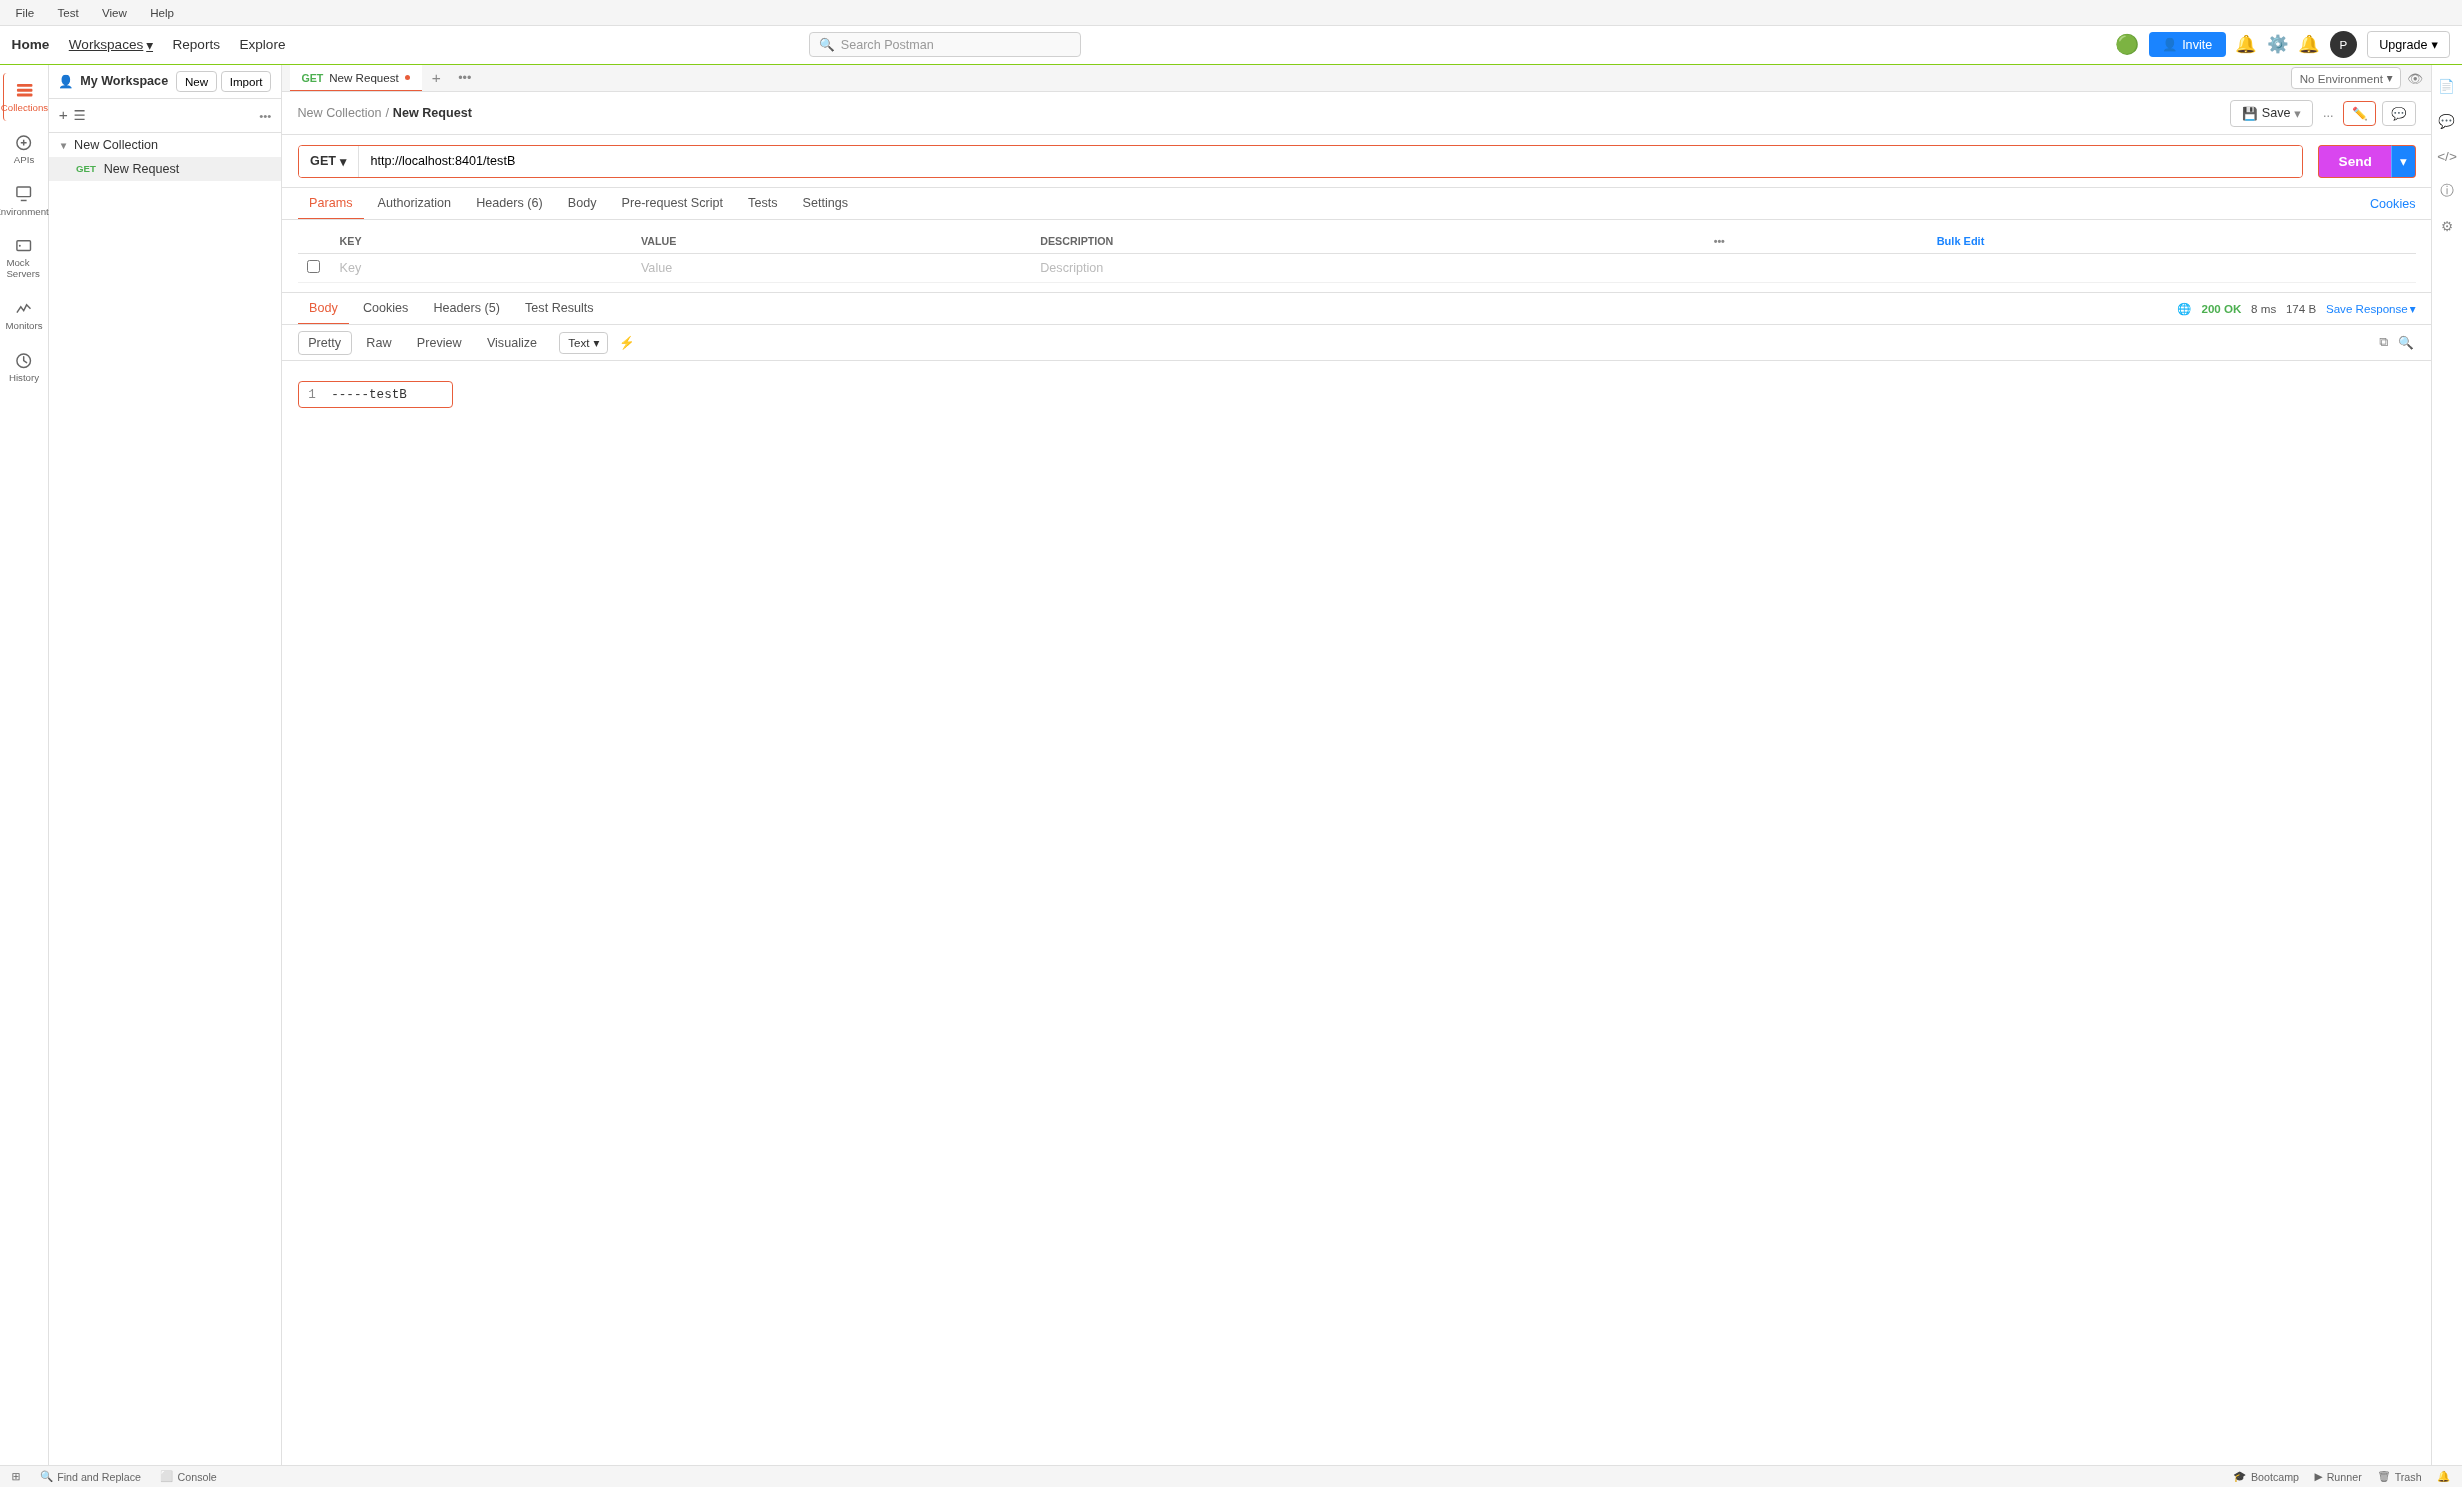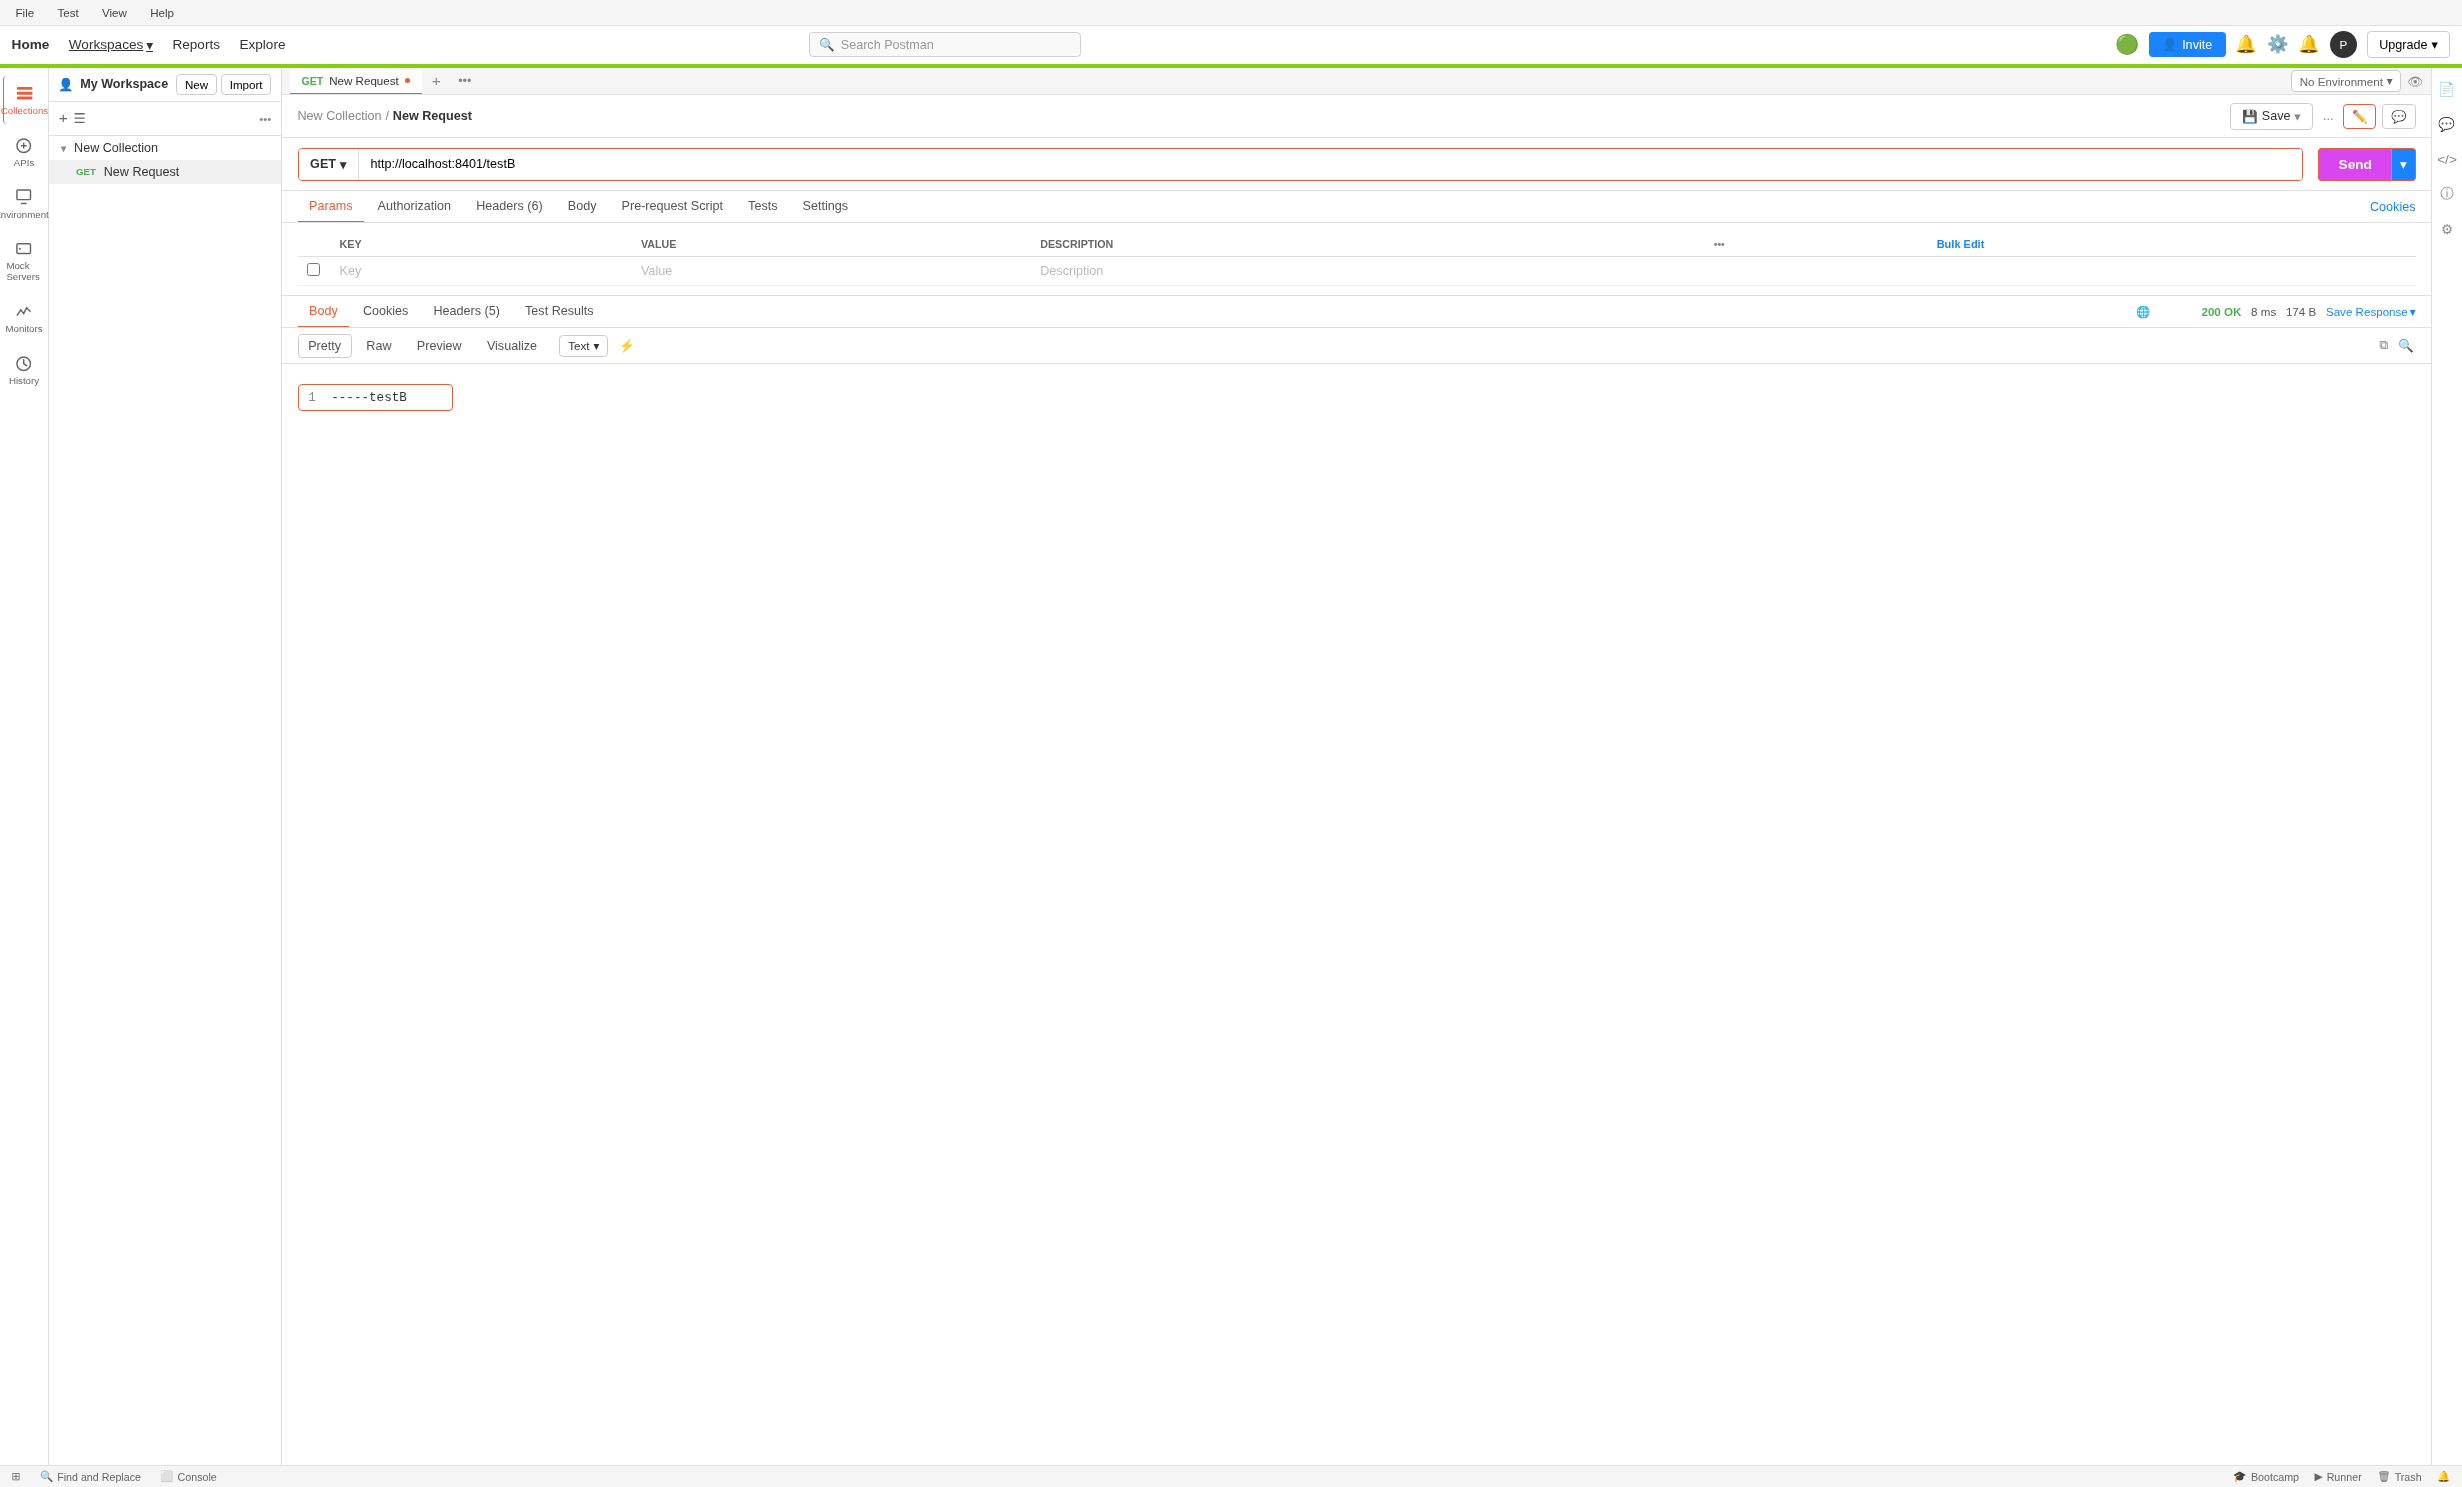--- a/index.html
+++ b/index.html
@@ -3,21 +3,21 @@
   <meta charset="utf-8">
   <style>
     * { box-sizing: border-box; margin: 0; padding: 0; }
     body { font-family: -apple-system, BlinkMacSystemFont, 'Segoe UI', sans-serif; font-size: 12.6px; background: #fff; color: #333; height: 100vh; display: flex; flex-direction: column; overflow: hidden; }
 
     
     .menu-bar { display: flex; align-items: center; gap: 15.5px; padding: 3.9px 11.6px; background: #f5f5f5; border-bottom: 1px solid #e0e0e0; font-size: 11.6px; color: #444; }
     .menu-bar span { cursor: pointer; padding: 1.9px 3.9px; }
 
     
-    .header-bar { display: flex; align-items: center; padding: 5.8px 11.6px; background: #fff; border-bottom: 4px solid #84cc16; gap: 11.6px; }
+    .header-bar { display: flex; align-items: center; padding: 5.8px 11.6px; background: #fff; border-bottom: 1px solid #84cc16; gap: 11.6px; }
     .header-nav { display: flex; align-items: center; gap: 19.4px; font-size: 13.6px; font-weight: 500; }
     .search-bar { flex: 1; max-width: 272px; margin: 0 auto; display: flex; align-items: center; gap: 5.8px; border: 1px solid #d0d0d0; border-radius: 3.9px; padding: 3.9px 9.7px; background: #f9f9f9; color: #888; font-size: 12.6px; cursor: pointer; }
     .header-actions { display: flex; align-items: center; gap: 9.7px; margin-left: auto; }
     .invite-btn { background: #1a84ff; color: #fff; border: none; border-radius: 3.9px; padding: 4.9px 13.6px; font-size: 12.6px; cursor: pointer; display: flex; align-items: center; gap: 3.9px; }
     .upgrade-btn { border: 1px solid #ccc; border-radius: 3.9px; padding: 4.9px 11.6px; font-size: 12.6px; cursor: pointer; display: flex; align-items: center; gap: 3.9px; background: #fff; }
 
     
     .main-layout { display: flex; flex: 1; overflow: hidden; }
 
     
@@ -79,21 +79,21 @@
     .params-table td { padding: 5.8px 9.7px; border-bottom: 1px solid #f0f0f0; color: #bbb; font-size: 12.6px; }
     .bulk-edit-btn { color: #1a84ff; font-size: 11px; cursor: pointer; }
     .table-checkbox { width: 19.4px; }
 
     
     .response-area { border-top: 1px solid #e0e0e0; display: flex; flex-direction: column; }
     .response-tabs { display: flex; align-items: center; padding: 0 15.5px; border-bottom: 1px solid #e0e0e0; gap: 1.9px; }
     .resp-tab { padding: 7.8px 11.6px; cursor: pointer; font-size: 12.6px; color: #555; border-bottom: 1.9px solid transparent; }
     .resp-tab.active { border-bottom: 1.9px solid #e85d3a; color: #e85d3a; }
     .resp-status { margin-left: auto; display: flex; align-items: center; gap: 9.7px; font-size: 11.6px; }
-    .status-ok { color: #4caf50; font-weight: 600; margin-left: 41px; }
+    .status-ok { color: #4caf50; font-weight: 600; }
     .status-time { color: #555; }
     .status-size { color: #555; }
     .save-resp-btn { color: #1a84ff; font-size: 11.6px; cursor: pointer; display: flex; align-items: center; gap: 1.9px; }
 
     
     .resp-format-tabs { display: flex; align-items: center; padding: 5.8px 15.5px; gap: 3.9px; border-bottom: 1px solid #e0e0e0; }
     .format-tab { padding: 3.9px 9.7px; cursor: pointer; font-size: 12.6px; color: #555; border-radius: 3.9px; border: 1px solid transparent; }
     .format-tab.active { background: #fff; border: 1px solid #ccc; }
     .text-select { border: 1px solid #ccc; border-radius: 3.9px; padding: 2.9px 7.8px; font-size: 11.6px; background: #fff; cursor: pointer; margin-left: 7.8px; display: flex; align-items: center; gap: 3.9px; }
     .resp-actions { margin-left: auto; display: flex; gap: 5.8px; }

